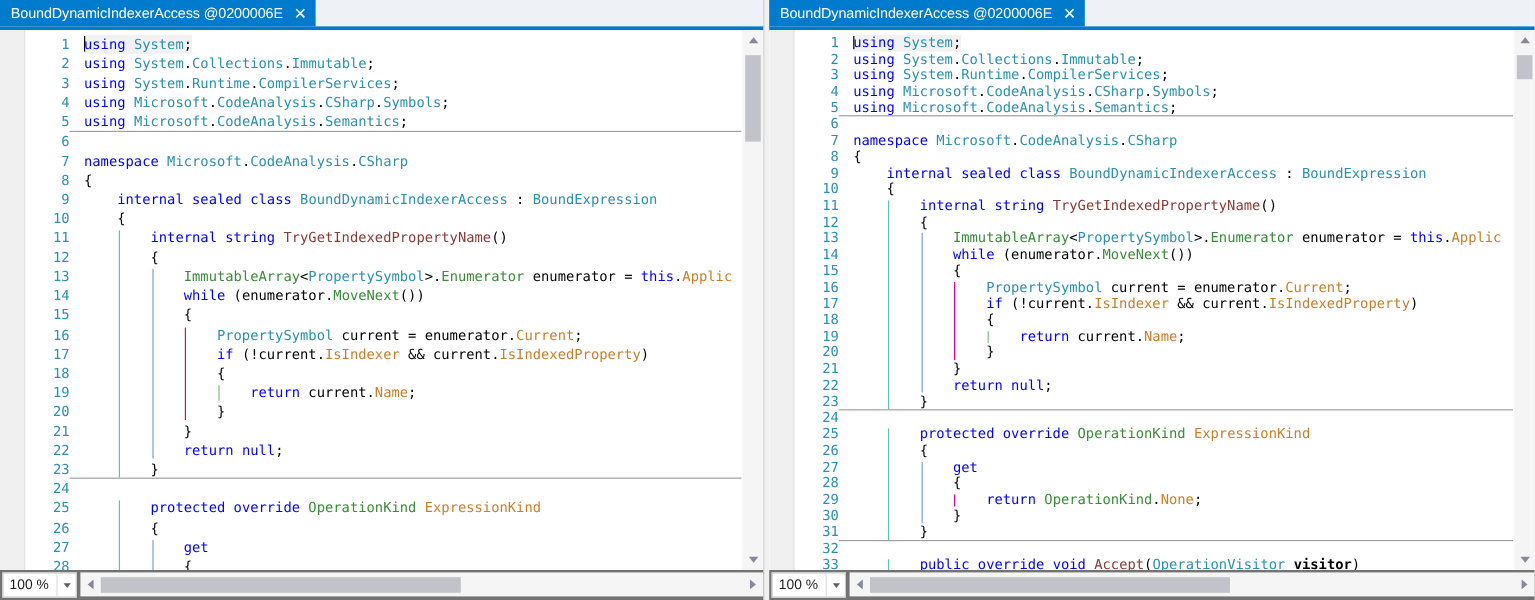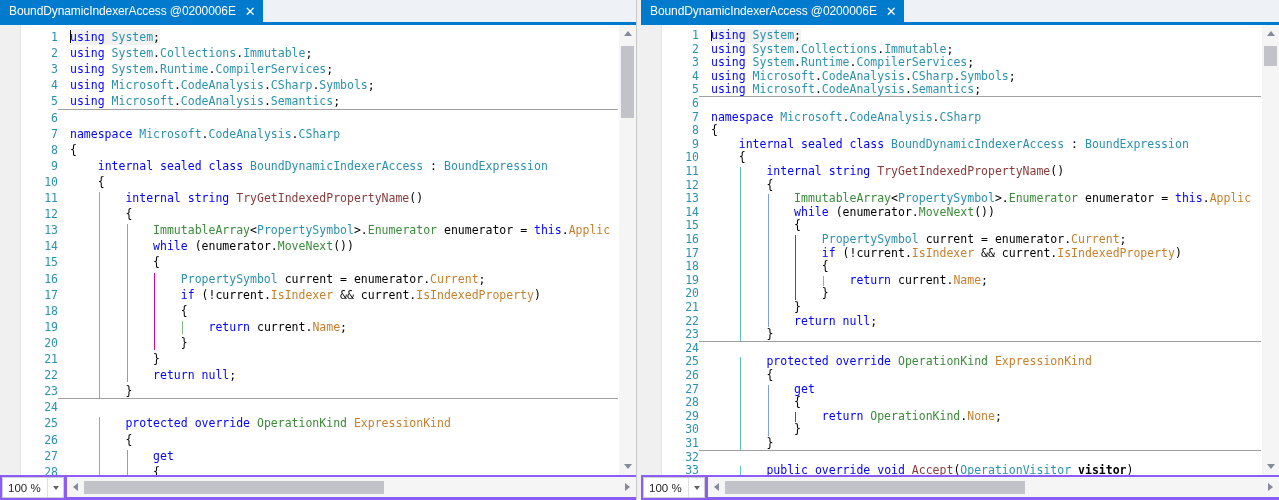--- a/index.html
+++ b/index.html
@@ -208,21 +208,21 @@
     border-bottom: 4px solid transparent;
     border-left: 5px solid #868999;
   }
 
   
   .bottombar {
     height: 25px;
     flex: none;
     display: flex;
     align-items: stretch;
-    background: #8b5cf6;
+    background: #737373;
     box-sizing: border-box;
   }
   .zoombox {
     width: 62px;
     background: #ffffff;
     border: 1px solid #cfcfcf;
     box-sizing: border-box;
     display: flex;
     align-items: center;
     justify-content: space-between;

